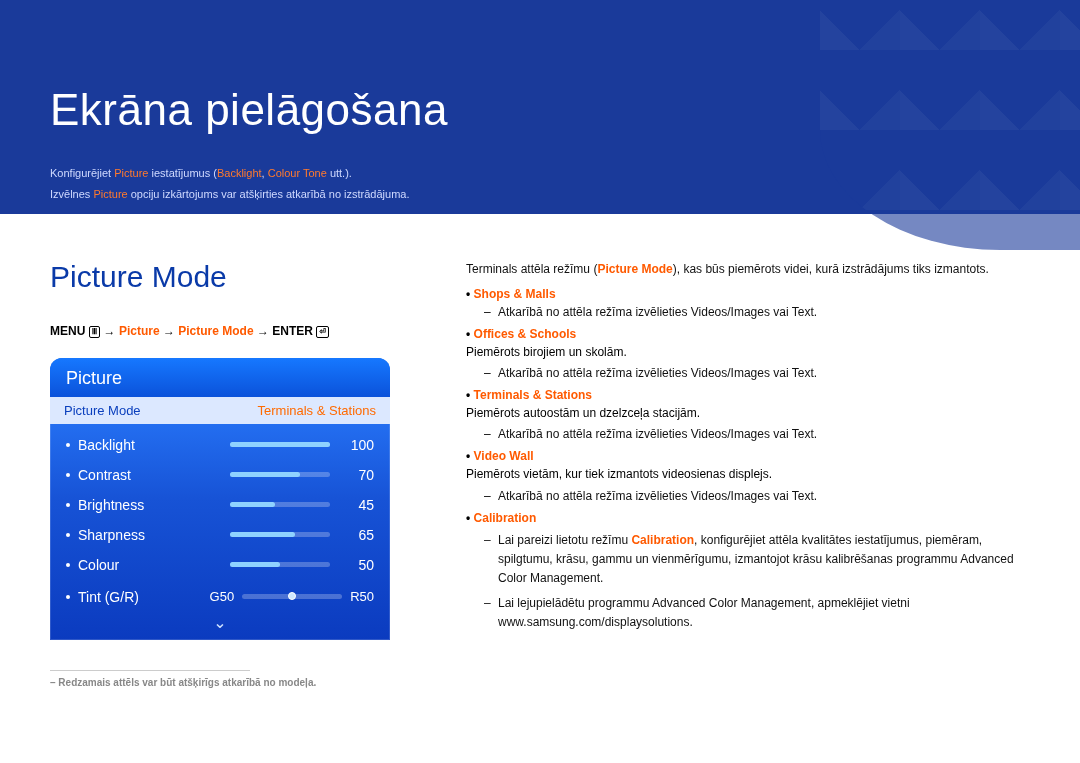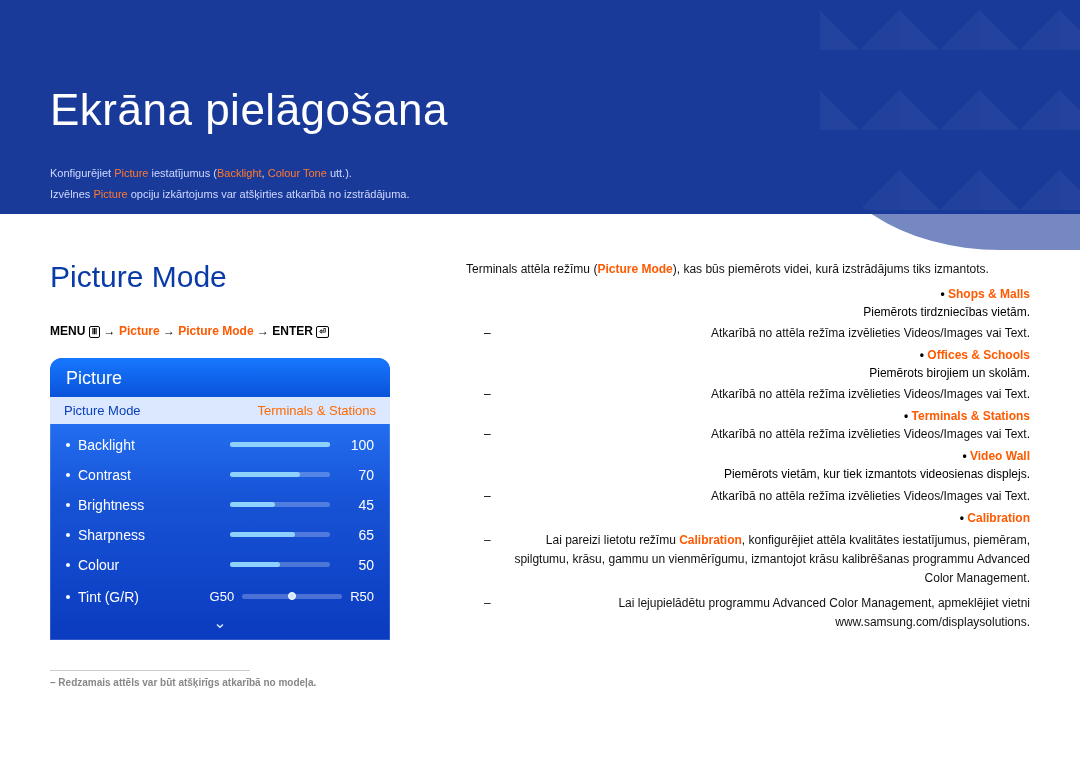--- a/index.html
+++ b/index.html
@@ -69,21 +69,21 @@
   .osd-tint .g, .osd-tint .r { font-size: 13px; }
   .osd-more { text-align:center; padding: 4px 0 8px; font-size: 16px; color:#cfe2ff; }
 
   .foot-rule { border: none; border-top: 1px solid #ccc; width: 200px; margin: 30px 0 6px; }
   .foot-note { font-size: 10px; color: #888; font-weight: bold; }
 
   .right p { line-height: 1.6; }
   .right .lead { margin-bottom: 4px; }
   .right .lead .pm { color: #ff5a00; font-weight: bold; }
   .right ul { list-style: none; margin-top: 4px; }
-  .right li.mode { margin-top: 8px; text-align: right; }
+  .right li.mode { margin-top: 8px; }
   .right li.mode > .mtitle { color: #ff5a00; font-weight: bold; }
   .right li.mode > .mtitle::before { content: "•  "; color:#000; font-weight:bold; }
   .right li.mode .mdesc { margin-top: 2px; color:#000; }
   .right li.sub { margin-left: 18px; margin-top: 4px; position: relative; padding-left: 14px; }
   .right li.sub::before { content: "–"; position:absolute; left:0; color:#000; }
   .right .strong { font-weight: normal; }
   .right .hl { color: #ff5a00; font-weight: bold; }
 
   .right .cal-sub { margin-left:18px; margin-top:6px; position:relative; padding-left:14px; }
   .right .cal-sub::before { content: "–"; position:absolute; left:0; }
@@ -185,27 +185,27 @@
 
         <hr class="foot-rule">
         <div class="foot-note">– <span>Redzamais attēls var būt atšķirīgs atkarībā no modeļa.</span></div>
       </div>
 
       <div class="right">
         <p class="lead">
           <span>Terminals attēla režīmu (</span><span class="pm">Picture Mode</span><span>), kas būs piemērots videi, kurā izstrādājums tiks izmantots.</span>
         </p>
         <ul id="modes-list">
-            <li class="mode"><span class="mtitle">Shops &amp; Malls</span><p class="mdesc">Piemērots tirdzniecības vietām.</p><ul>
+            <li class="mode"><span class="mtitle">Shops &amp; Malls</span><ul>
                 <li class="sub">Atkarībā no attēla režīma izvēlieties <span class="strong">Videos/Images</span> vai <span class="strong">Text</span>.</li>
               </ul></li>
             <li class="mode"><span class="mtitle">Offices &amp; Schools</span><p class="mdesc">Piemērots birojiem un skolām.</p><ul>
                 <li class="sub">Atkarībā no attēla režīma izvēlieties <span class="strong">Videos/Images</span> vai <span class="strong">Text</span>.</li>
               </ul></li>
-            <li class="mode"><span class="mtitle">Terminals &amp; Stations</span><ul>
+            <li class="mode"><span class="mtitle">Terminals &amp; Stations</span><p class="mdesc">Piemērots autoostām un dzelzceļa stacijām.</p><ul>
                 <li class="sub">Atkarībā no attēla režīma izvēlieties <span class="strong">Videos/Images</span> vai <span class="strong">Text</span>.</li>
               </ul></li>
             <li class="mode"><span class="mtitle">Video Wall</span><p class="mdesc">Piemērots vietām, kur tiek izmantots videosienas displejs.</p><ul>
                 <li class="sub">Atkarībā no attēla režīma izvēlieties <span class="strong">Videos/Images</span> vai <span class="strong">Text</span>.</li>
               </ul></li>
           </ul>
 
         <ul>
           <li class="mode">
             <span class="mtitle">Calibration</span>

